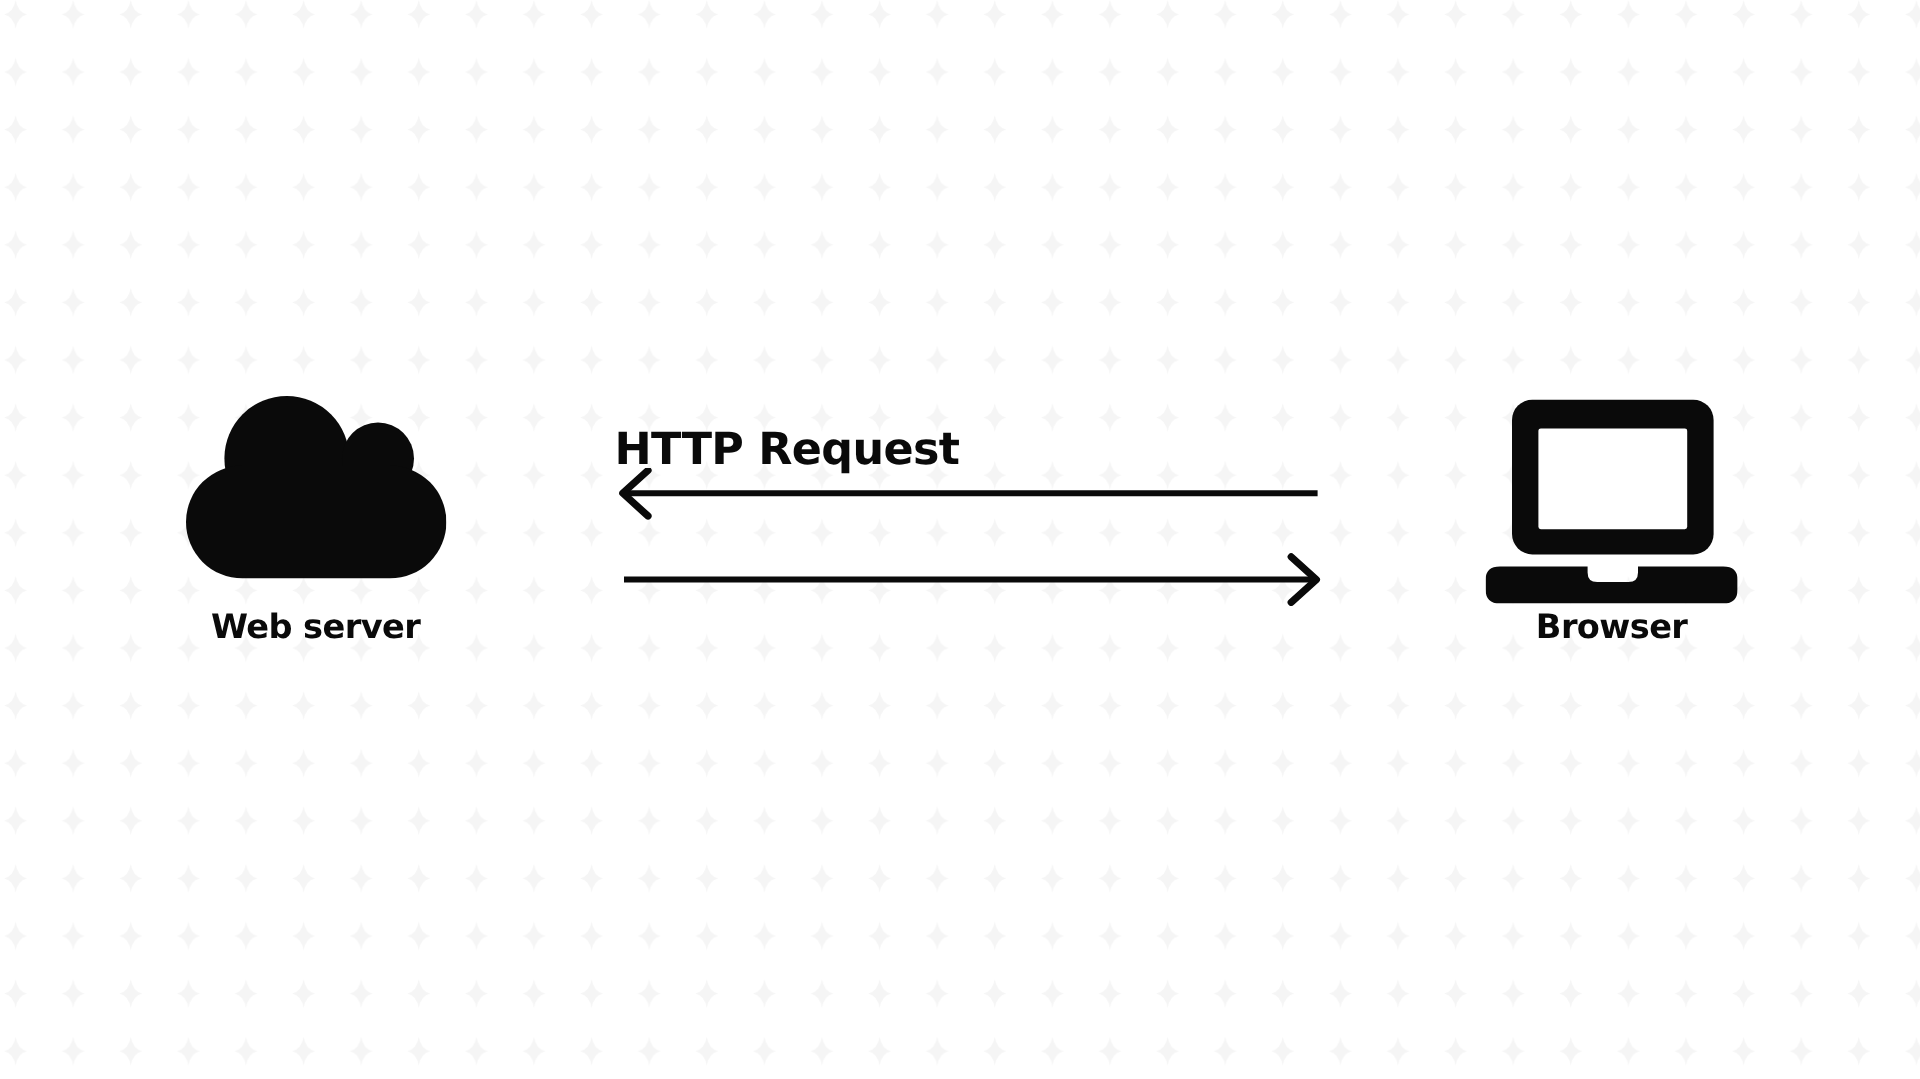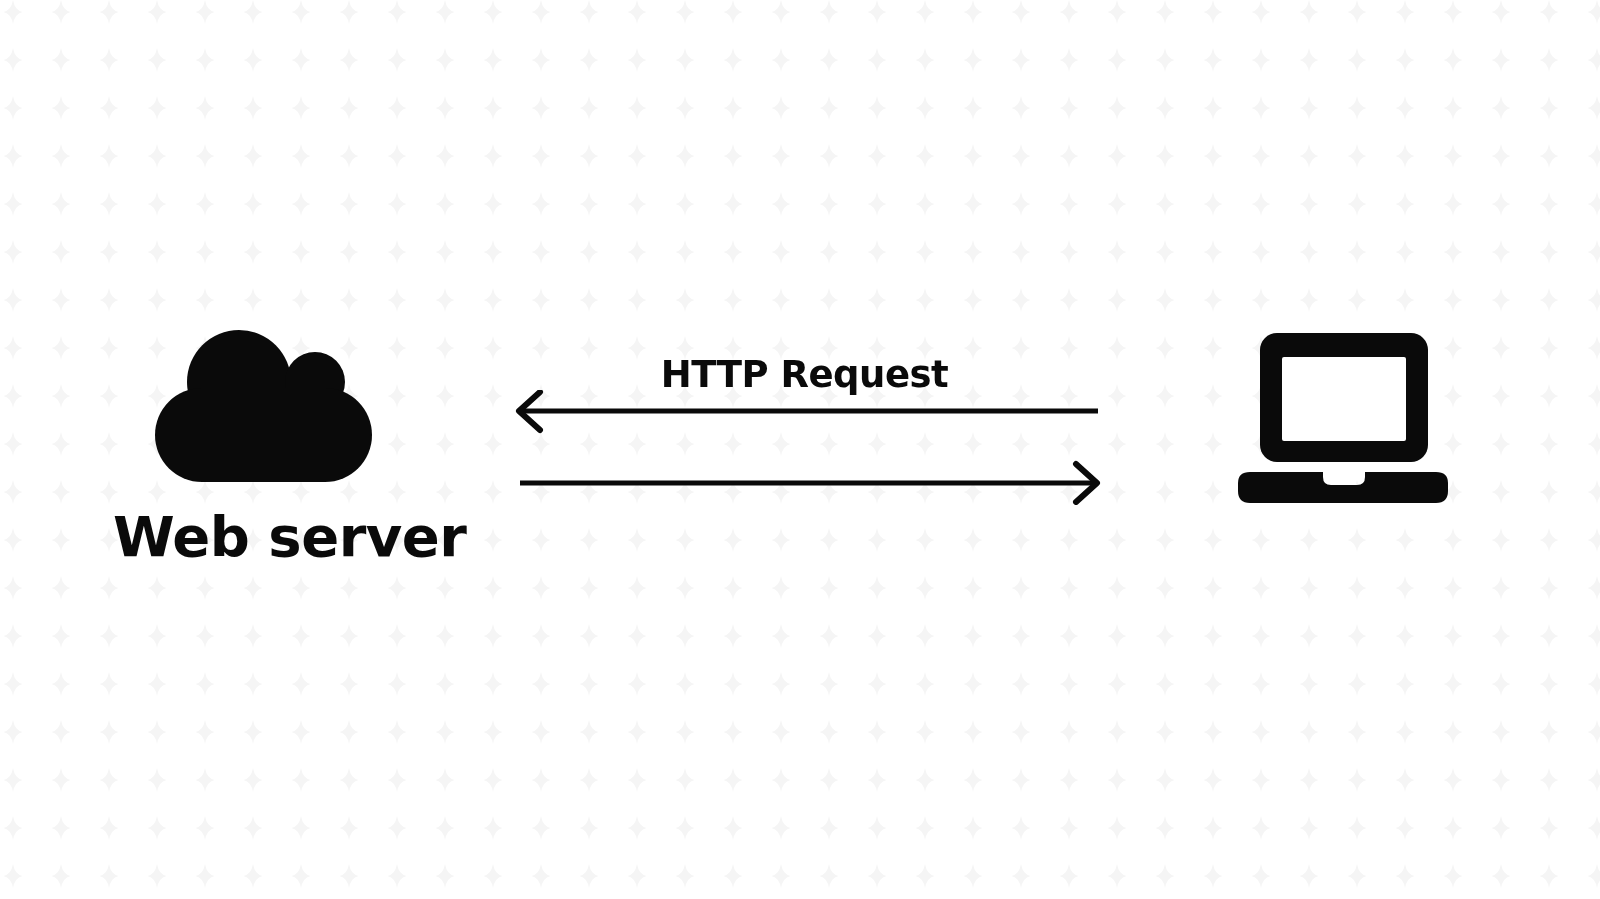--- a/index.html
+++ b/index.html
@@ -12,32 +12,32 @@
   body{
     background:var(--background);
     font-family:"DejaVu Sans","Liberation Sans",sans-serif;
     color:var(--foreground);
   }
   .stage{position:relative;width:1600px;height:899px;}
   .bg{position:absolute;left:0;top:0;width:1600px;height:899px;}
   .abs{position:absolute;}
   .node-label{
     font-weight:700;
-    font-size:56px;
+    font-size:28px;
     letter-spacing:-0.5px;
     text-align:center;
     line-height:1;
     color:var(--foreground);
     white-space:nowrap;
   }
   .arrow-label{
     font-weight:700;
     font-size:37px;
     letter-spacing:-0.5px;
-    text-align:center;
+    text-align:left;
     line-height:1;
     color:var(--foreground);
     white-space:nowrap;
   }
   svg .fg{fill:var(--foreground);}
   svg .stroke-fg{stroke:var(--foreground);}
 </style>
 </head>
 <body>
 
@@ -74,14 +74,15 @@
 
   <div class="abs arrow-label" style="left:512px;top:356px;width:585px;">HTTP Request</div>
 
   <div class="abs" style="left:1238px;top:333px;width:210px;height:170px;">
     <svg width="210" height="170" viewBox="0 0 210 170">
       <rect class="fg" x="22" y="0" width="168" height="129" rx="17"></rect>
       <rect x="44" y="24" width="124" height="84" rx="2" fill="var(--background)"></rect>
       <path class="fg" d="M12,139 H85 V144 Q85,152 93,152 H119 Q127,152 127,144 V139 H198 Q210,139 210,150 V158 Q210,170 198,170 H12 Q0,170 0,158 V150 Q0,139 12,139 Z"></path>
     </svg>
   </div>
+  <div class="abs node-label" style="left:1193px;top:509px;width:300px;">Browser</div>
 
 </div>
 
 </body></html>

